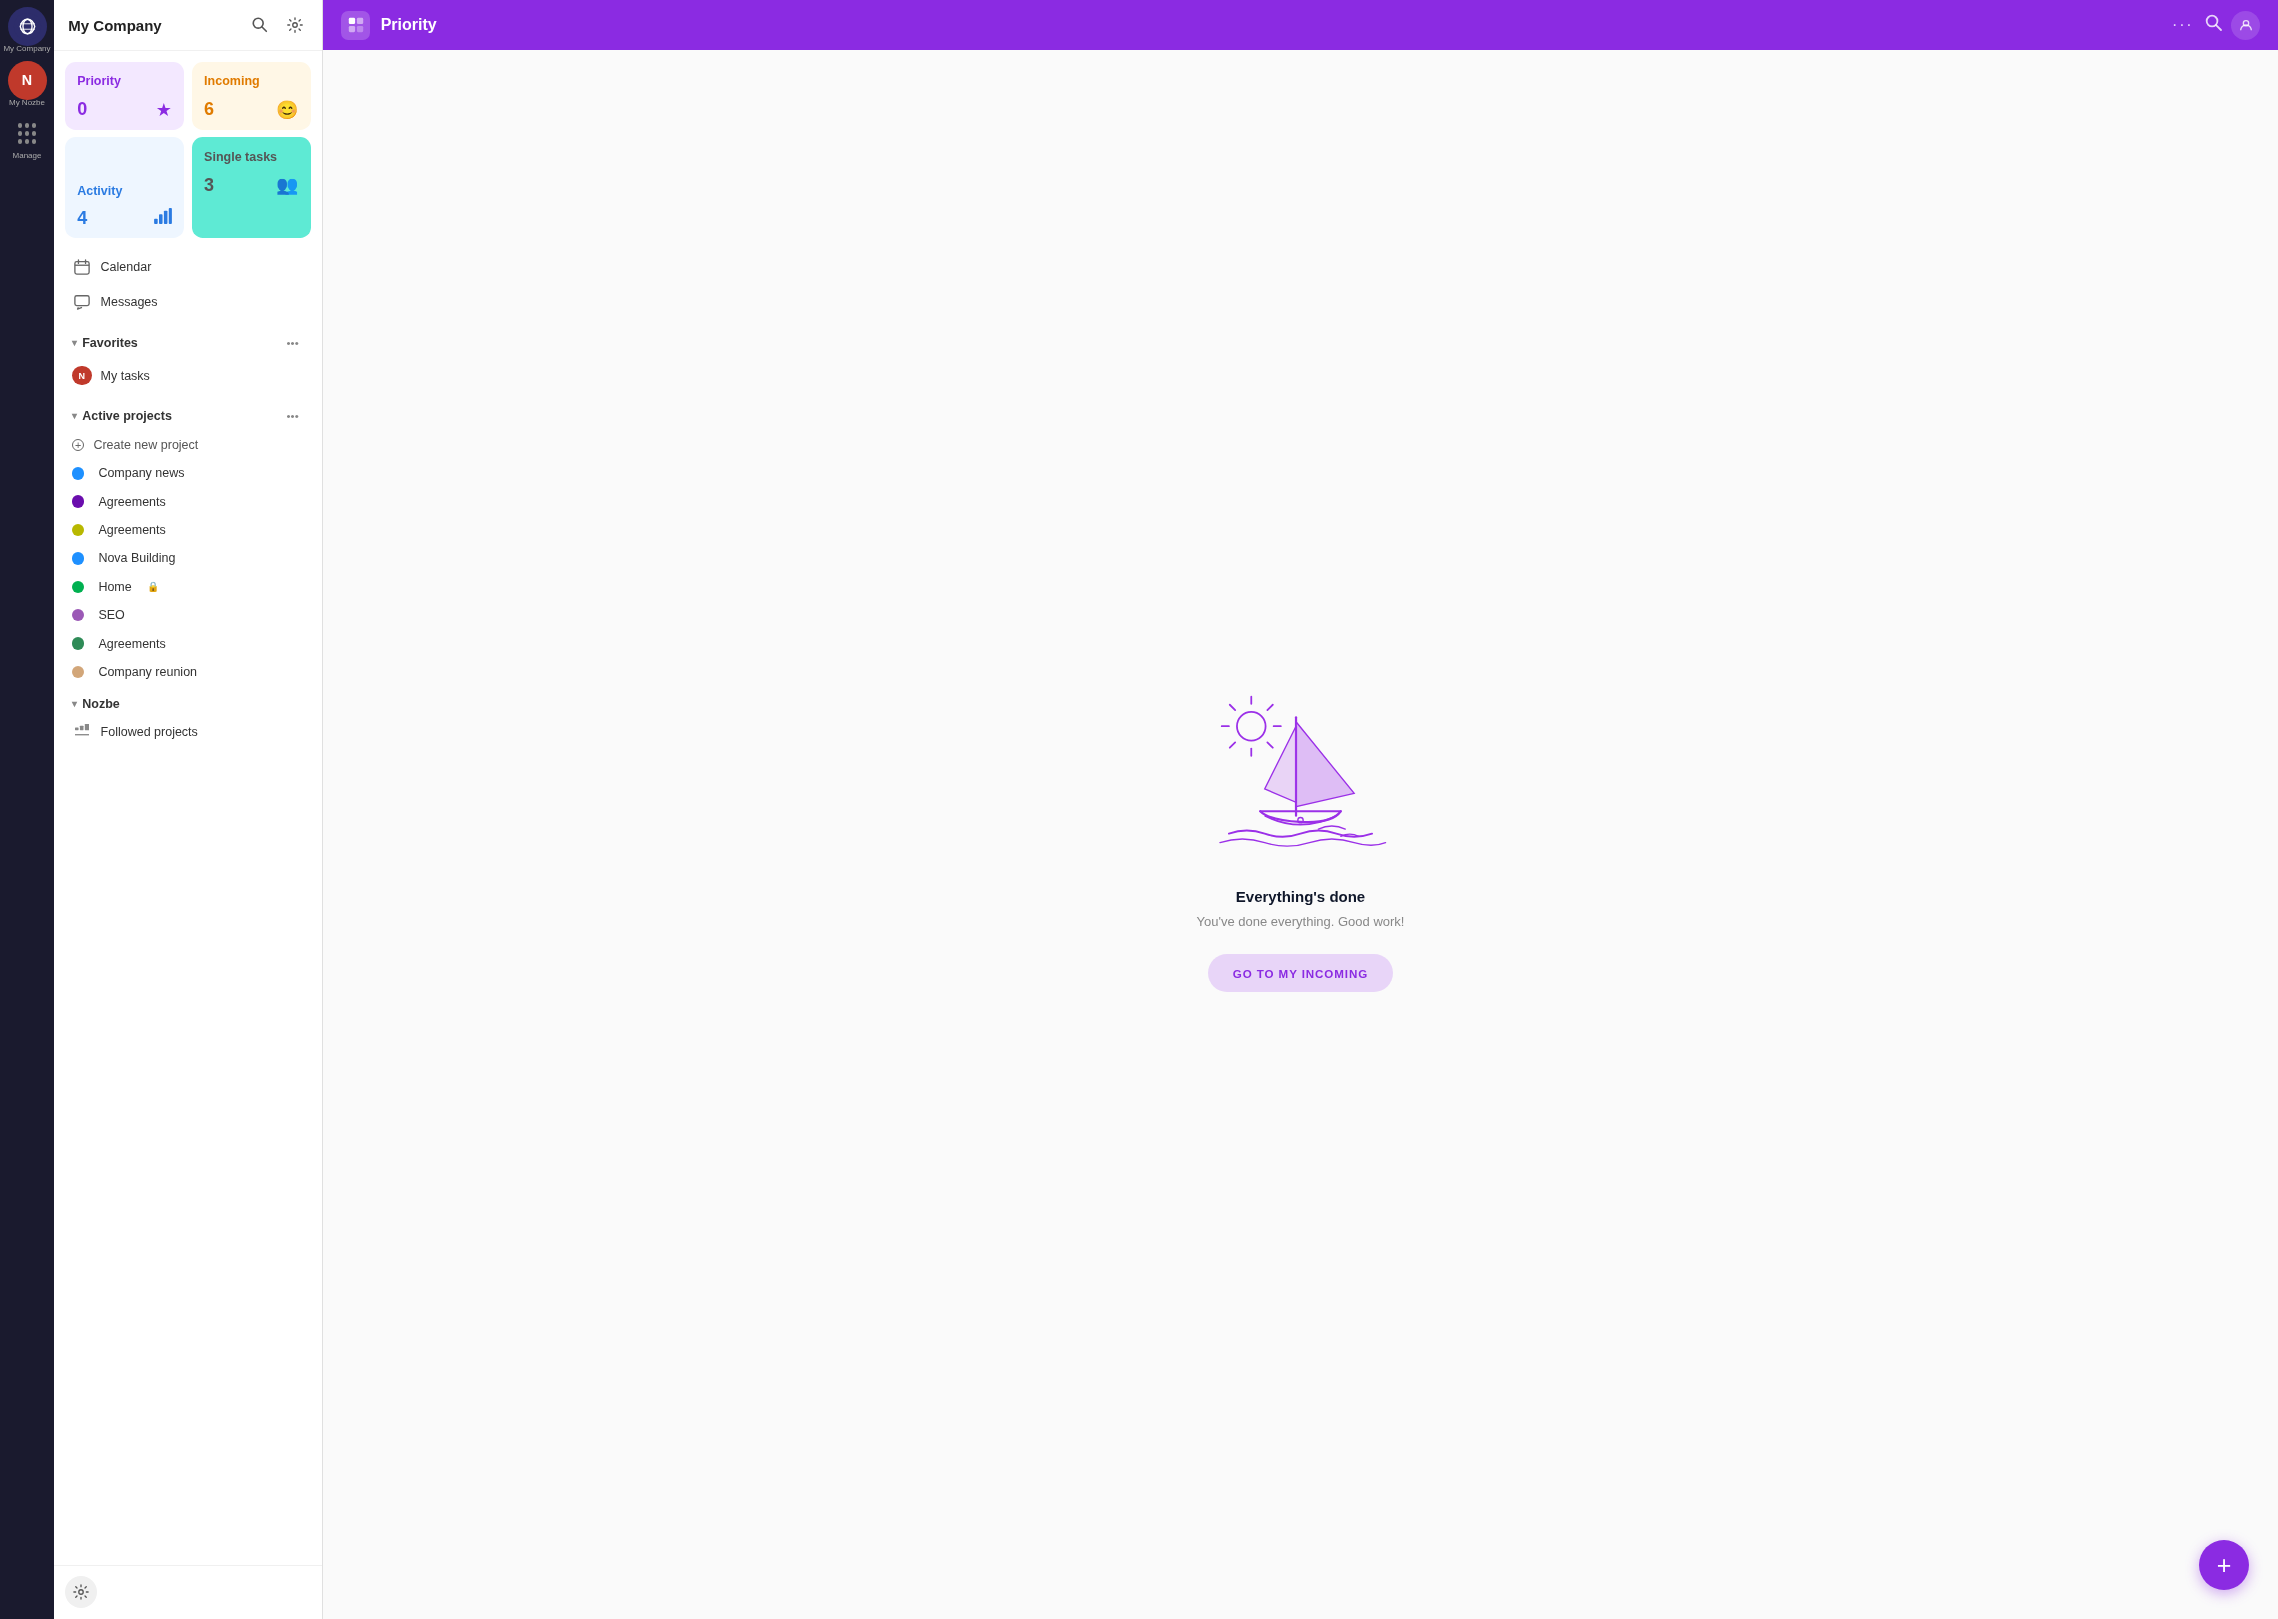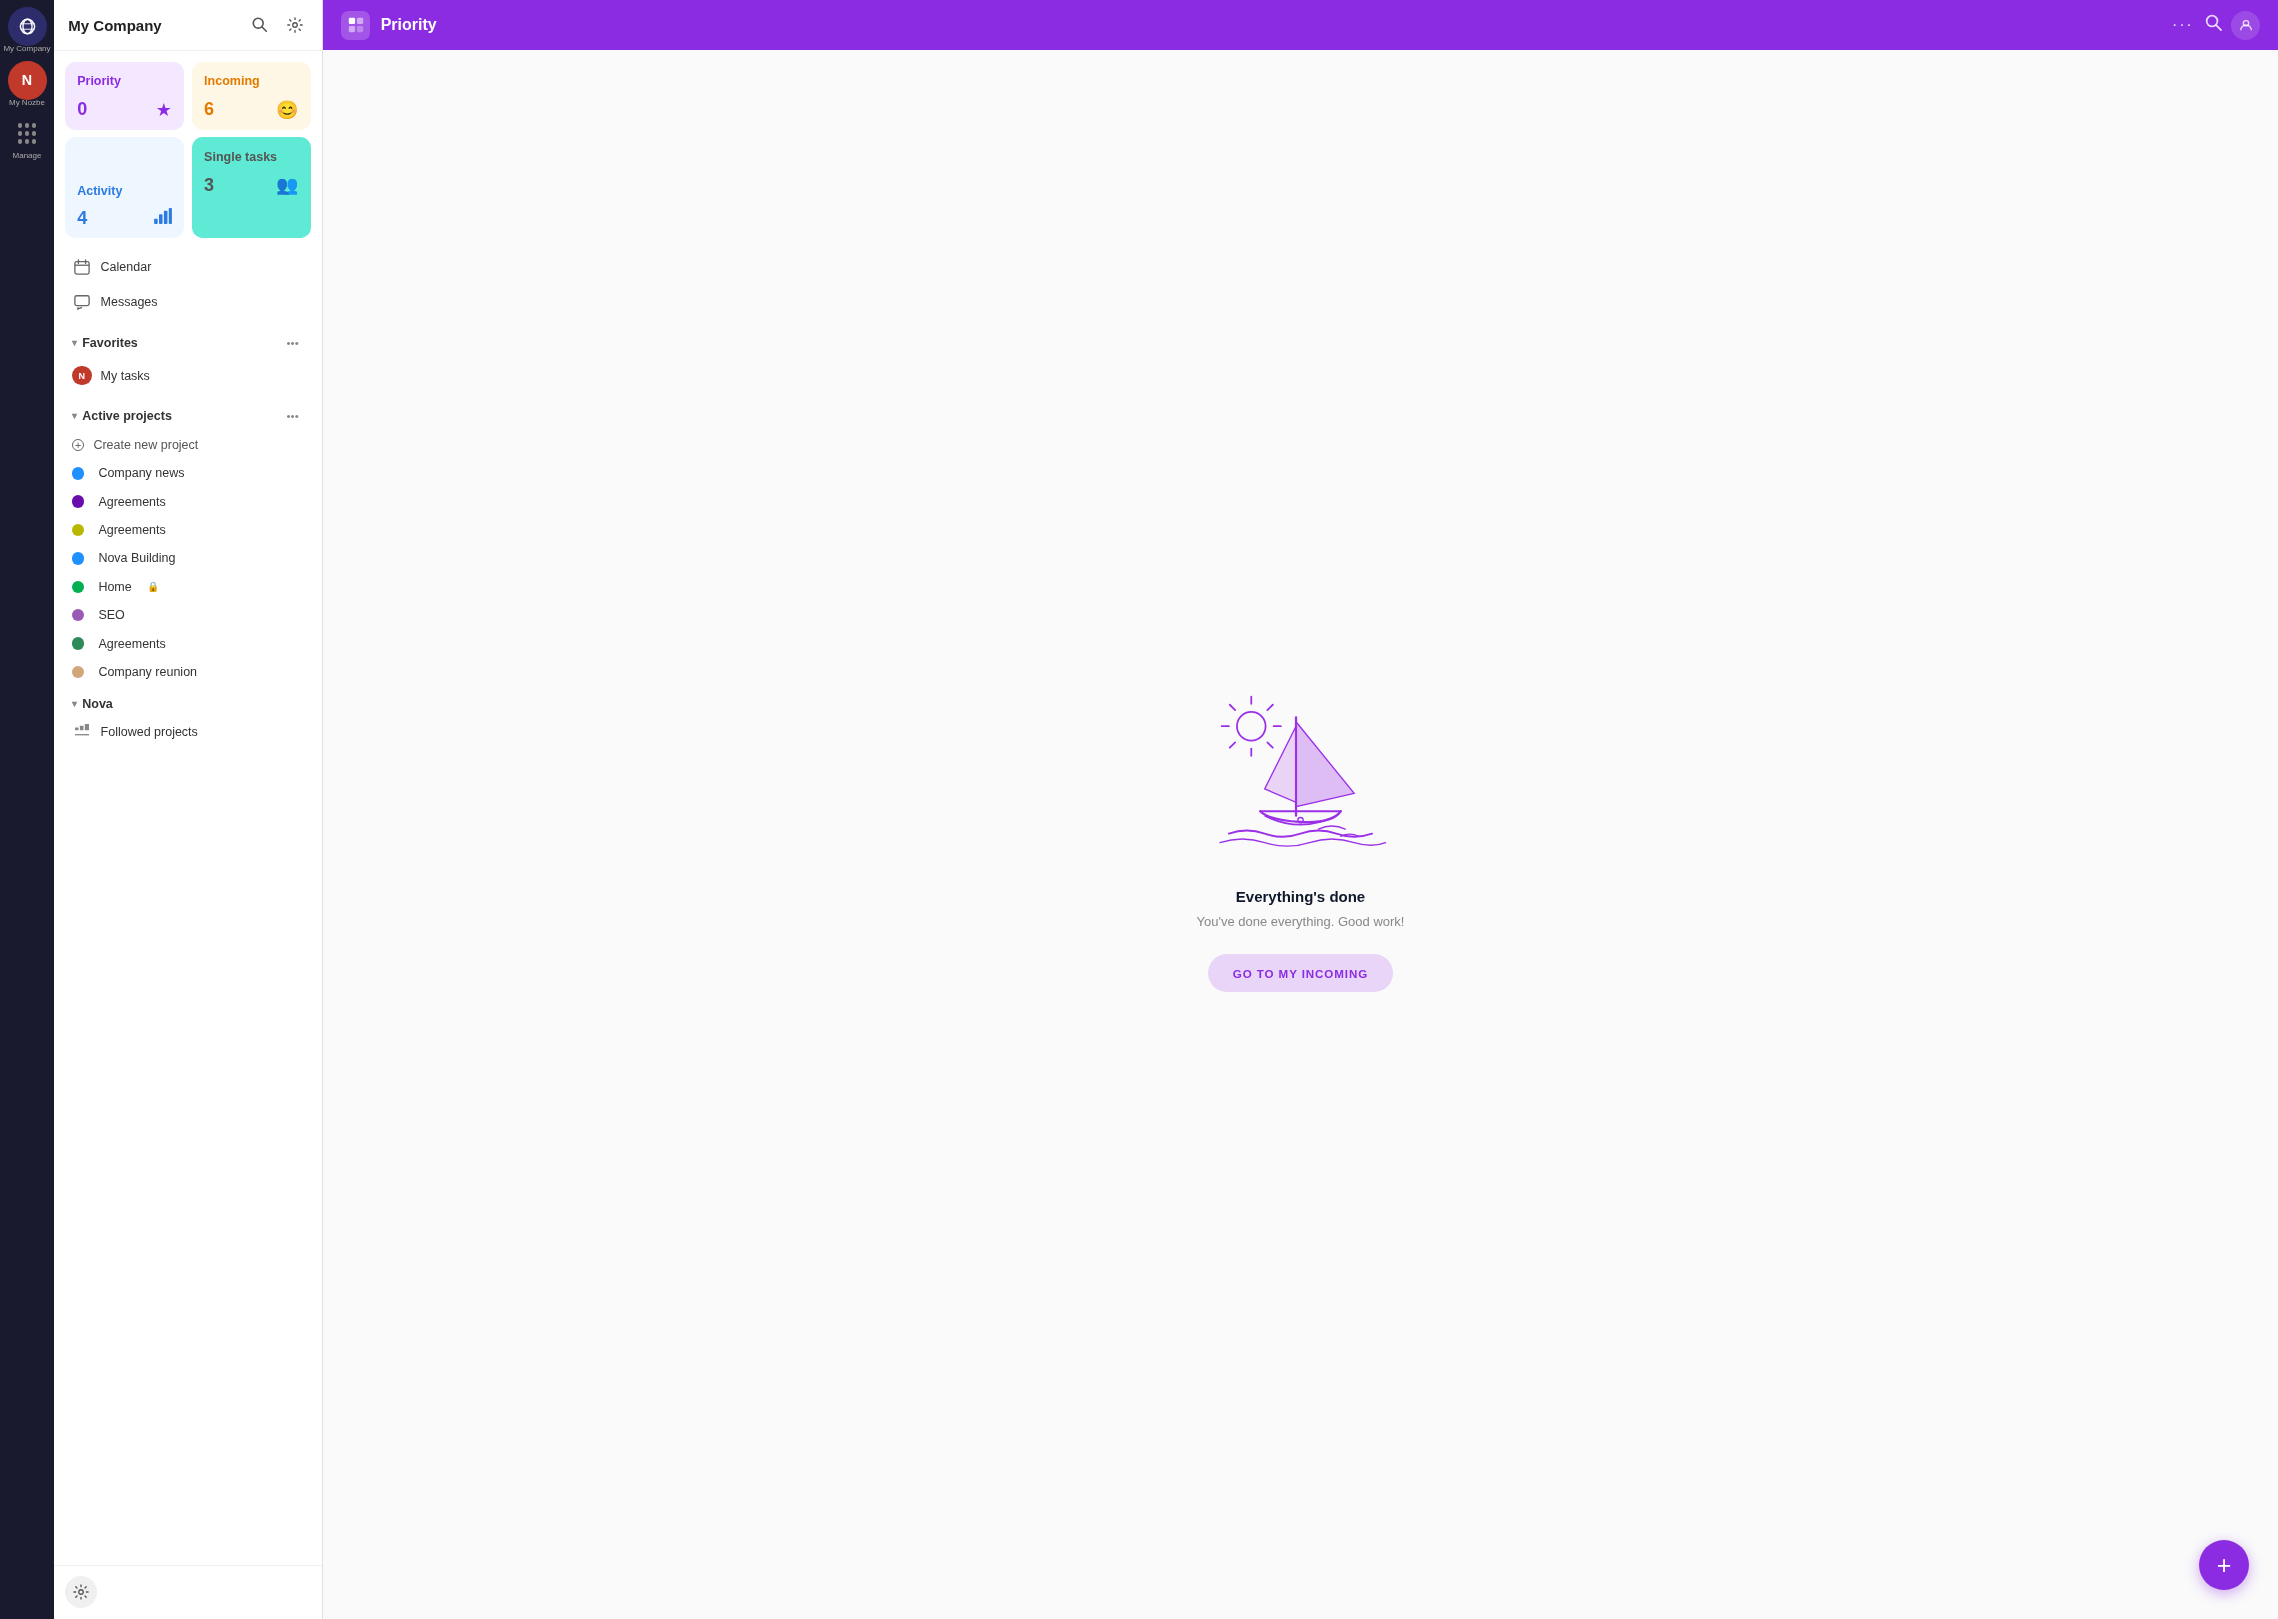--- a/index.html
+++ b/index.html
@@ -606,21 +606,21 @@
         <div class="project-dot" style="background:#2e8b57;"></div>
         <span>Agreements</span>
       </div>
       <div class="project-item">
         <div class="project-dot" style="background:#d2a679;"></div>
         <span>Company reunion</span>
       </div>
 
       <div class="more-header">
         <span class="section-chevron">▾</span>
-        <span>Nova</span>
+        <span>Nozbe</span>
       </div>
 
       <div class="followed-item">
         <span class="nav-icon">
           <svg width="14.3" height="14.3" viewBox="0 0 16 16">
             <rect x="0" y="4" width="4" height="3" rx="0.5" fill="#888"></rect>
             <rect x="5.5" y="2" width="4" height="5" rx="0.5" fill="#888"></rect>
             <rect x="11" y="0" width="5" height="7" rx="0.5" fill="#888"></rect>
             <line x1="0" y1="12" x2="16" y2="12" stroke="#888" stroke-width="1.5"></line>
           </svg>

